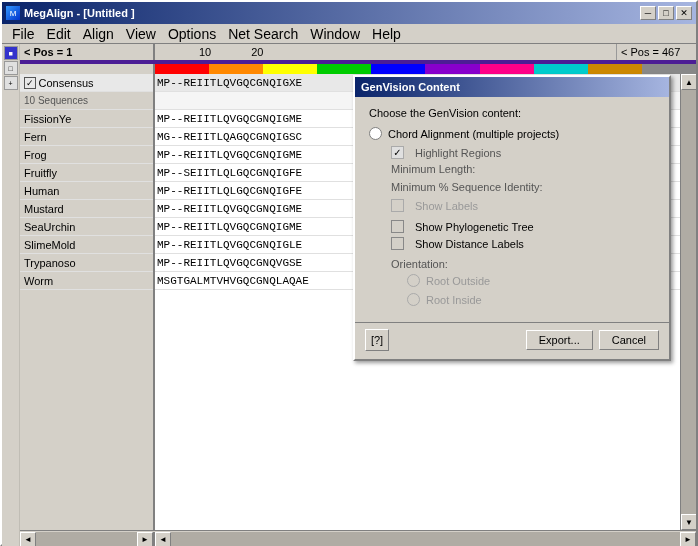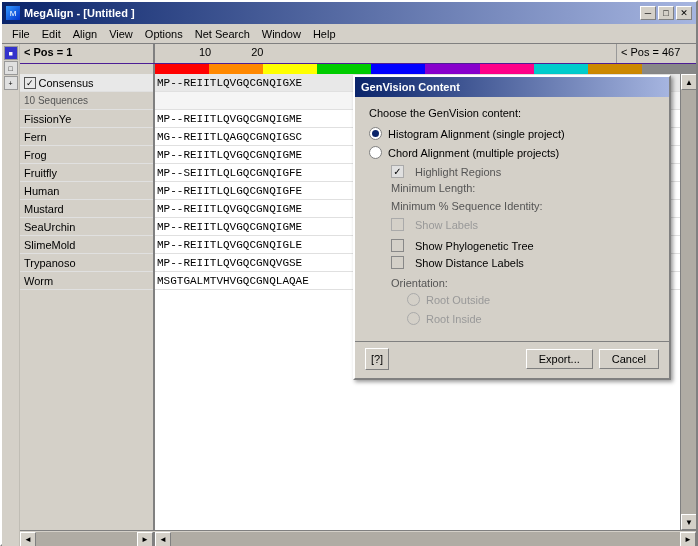--- a/index.html
+++ b/index.html
@@ -69,21 +69,21 @@
       border-bottom: 1px solid #808080;
       padding: 2px 4px;
       display: flex;
       gap: 0;
       height: 20px;
       align-items: center;
     }
     .menu-item {
       padding: 2px 6px;
       cursor: pointer;
-      font-size: 11px;
+      font-size: 14px;
     }
 
     
     .app-content {
       display: flex;
       height: calc(546px - 42px);
       position: relative;
     }
 
     
@@ -357,21 +357,21 @@
   <div class="app-content" style="height:504px; display:flex; flex-direction:row;">
 
     <div class="left-icons">
       <div class="icon-box" style="background:#3333cc;color:white;font-size:7px;">■</div>
       <div class="icon-box">□</div>
       <div class="icon-box">+</div>
     </div>
 
     <div style="flex:1; display:flex; flex-direction:column; overflow:hidden; position:relative;">
 
-      <div style="display:flex; height:20px; background:#d4d0c8; border-bottom:1px solid #4c1d95;">
+      <div style="display:flex; height:20px; background:#d4d0c8; border-bottom:4px solid #4c1d95;">
         <div style="width:135px; border-right:2px solid #808080; padding:2px 4px; font-size:11px; font-weight:bold;">&lt; Pos = 1</div>
         <div style="flex:1; padding:2px 4px; font-size:11px;">
           <span style="margin-left:40px;">10</span><span style="margin-left:40px;">20</span>
         </div>
         <div style="width:80px; padding:2px 4px; font-size:11px; border-left:1px solid #999;">&lt; Pos = 467</div>
       </div>
 
       <div style="display:flex; height:10px;">
         <div style="width:135px; border-right:2px solid #808080;"></div>
         <div style="flex:1; display:flex;">
@@ -476,24 +476,20 @@
 <div class="dialog-overlay">
   <div class="dialog">
 
     <div class="dialog-title">
       <span>GenVision Content</span>
     </div>
 
     <div class="dialog-content">
       <div class="dialog-section-label">Choose the GenVision content:</div>
 
-      <div class="radio-option">
-        <div class="radio-input selected"></div>
-        <span>Histogram Alignment (single project)</span>
-      </div>
 
       <div class="radio-option">
         <div class="radio-input"></div>
         <span>Chord Alignment (multiple projects)</span>
       </div>
 
       <div class="checkbox-row">
         <div class="checkbox-input checked disabled" style="border-color:#aaa;color:#888;background:#e0e0e0;"></div>
         <span class="disabled-text" style="color:#555;">Highlight Regions</span>
       </div>

